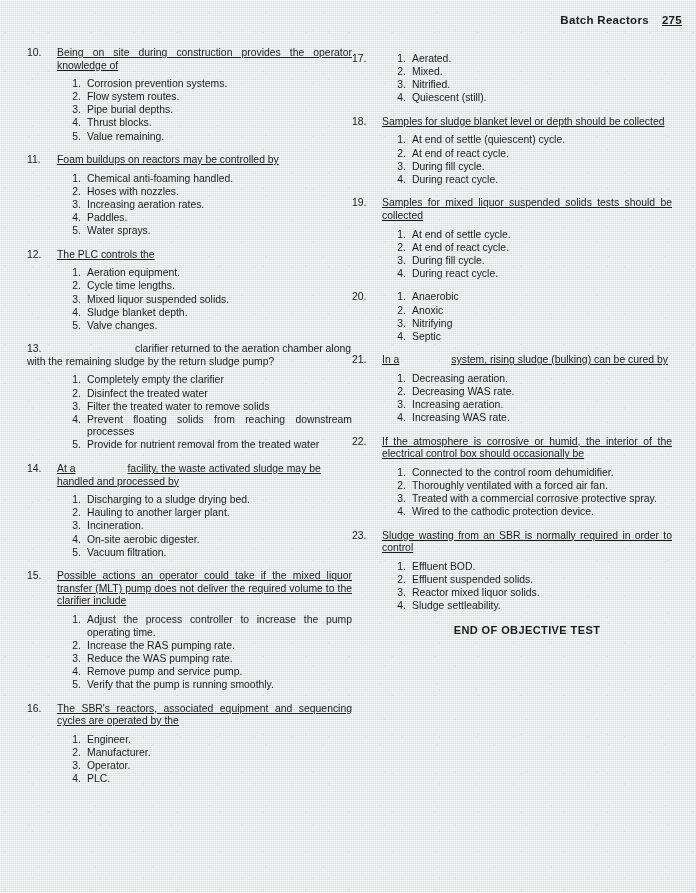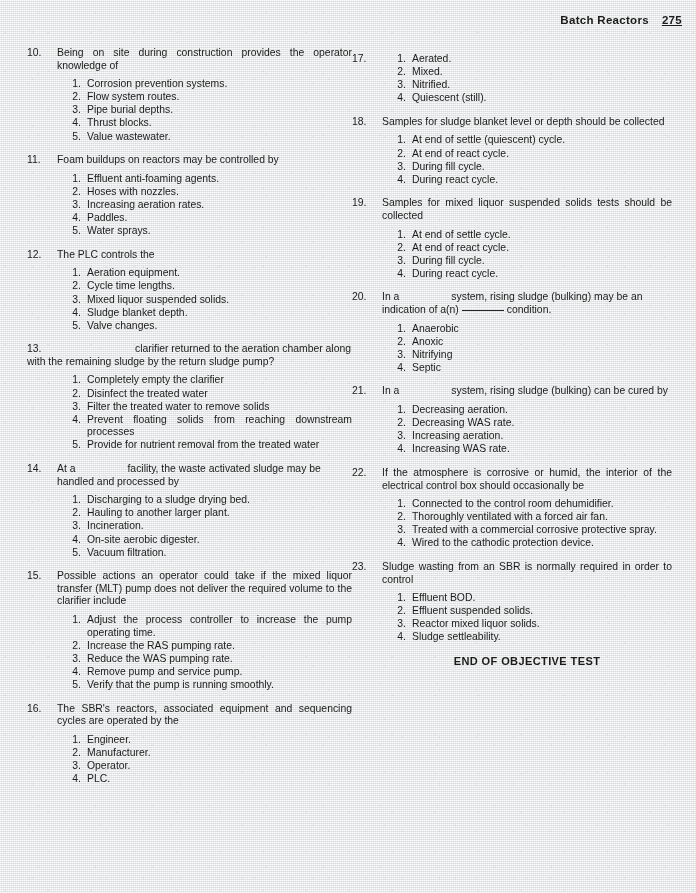--- a/index.html
+++ b/index.html
@@ -60,20 +60,21 @@
     left: 0;
     top: 0;
     width: 22px;
     text-align: left;
     font-size: 10.4px;
   }
   .qstem {
     text-align: justify;
     text-justify: inter-word;
     hyphens: none;
+    text-decoration: underline;
   }
   .qstem.nojust { text-align: left; }
 
   
   .choices {
     list-style: none;
     margin: 6px 0 0 0;
     padding: 0 0 0 12px;
   }
   .choices li {
@@ -152,28 +153,28 @@
   <div class="columns">
     <div class="col col-left" id="col-left">
         <div class="q">
           <span class="qnum">10.</span>
           <div class="qstem">Being on site during construction provides the operator knowledge of</div>
           <ul class="choices">
             <li><span class="cnum">1.</span><span>Corrosion prevention systems.</span></li>
             <li><span class="cnum">2.</span><span>Flow system routes.</span></li>
             <li><span class="cnum">3.</span><span>Pipe burial depths.</span></li>
             <li><span class="cnum">4.</span><span>Thrust blocks.</span></li>
-            <li><span class="cnum">5.</span><span>Value wastewater.</span></li>
+            <li><span class="cnum">5.</span><span>Value remaining.</span></li>
           </ul>
         </div>
         <div class="q">
           <span class="qnum">11.</span>
           <div class="qstem">Foam buildups on reactors may be controlled by</div>
           <ul class="choices">
-            <li><span class="cnum">1.</span><span>Effluent anti-foaming agents.</span></li>
+            <li><span class="cnum">1.</span><span>Chemical anti-foaming handled.</span></li>
             <li><span class="cnum">2.</span><span>Hoses with nozzles.</span></li>
             <li><span class="cnum">3.</span><span>Increasing aeration rates.</span></li>
             <li><span class="cnum">4.</span><span>Paddles.</span></li>
             <li><span class="cnum">5.</span><span>Water sprays.</span></li>
           </ul>
         </div>
         <div class="q">
           <span class="qnum">12.</span>
           <div class="qstem">The PLC controls the</div>
           <ul class="choices">
@@ -256,21 +257,20 @@
           <div class="qstem">Samples for mixed liquor suspended solids tests should be collected</div>
           <ul class="choices">
             <li><span class="cnum">1.</span><span>At end of settle cycle.</span></li>
             <li><span class="cnum">2.</span><span>At end of react cycle.</span></li>
             <li><span class="cnum">3.</span><span>During fill cycle.</span></li>
             <li><span class="cnum">4.</span><span>During react cycle.</span></li>
           </ul>
         </div>
         <div class="q">
           <span class="qnum">20.</span>
-          <div class="qstem nojust"><span>In a</span><span class="gap-inline" style="width: 52px;">&nbsp;</span><span>system, rising sludge (bulking) may be an indication of a(n)</span><span class="rule-blank" style="width: 42px;"></span><span>condition.</span></div>
           <ul class="choices">
             <li><span class="cnum">1.</span><span>Anaerobic</span></li>
             <li><span class="cnum">2.</span><span>Anoxic</span></li>
             <li><span class="cnum">3.</span><span>Nitrifying</span></li>
             <li><span class="cnum">4.</span><span>Septic</span></li>
           </ul>
         </div>
         <div class="q">
           <span class="qnum">21.</span>
           <div class="qstem nojust"><span>In a</span><span class="gap-inline" style="width: 52px;">&nbsp;</span><span>system, rising sludge (bulking) can be cured by</span></div>

